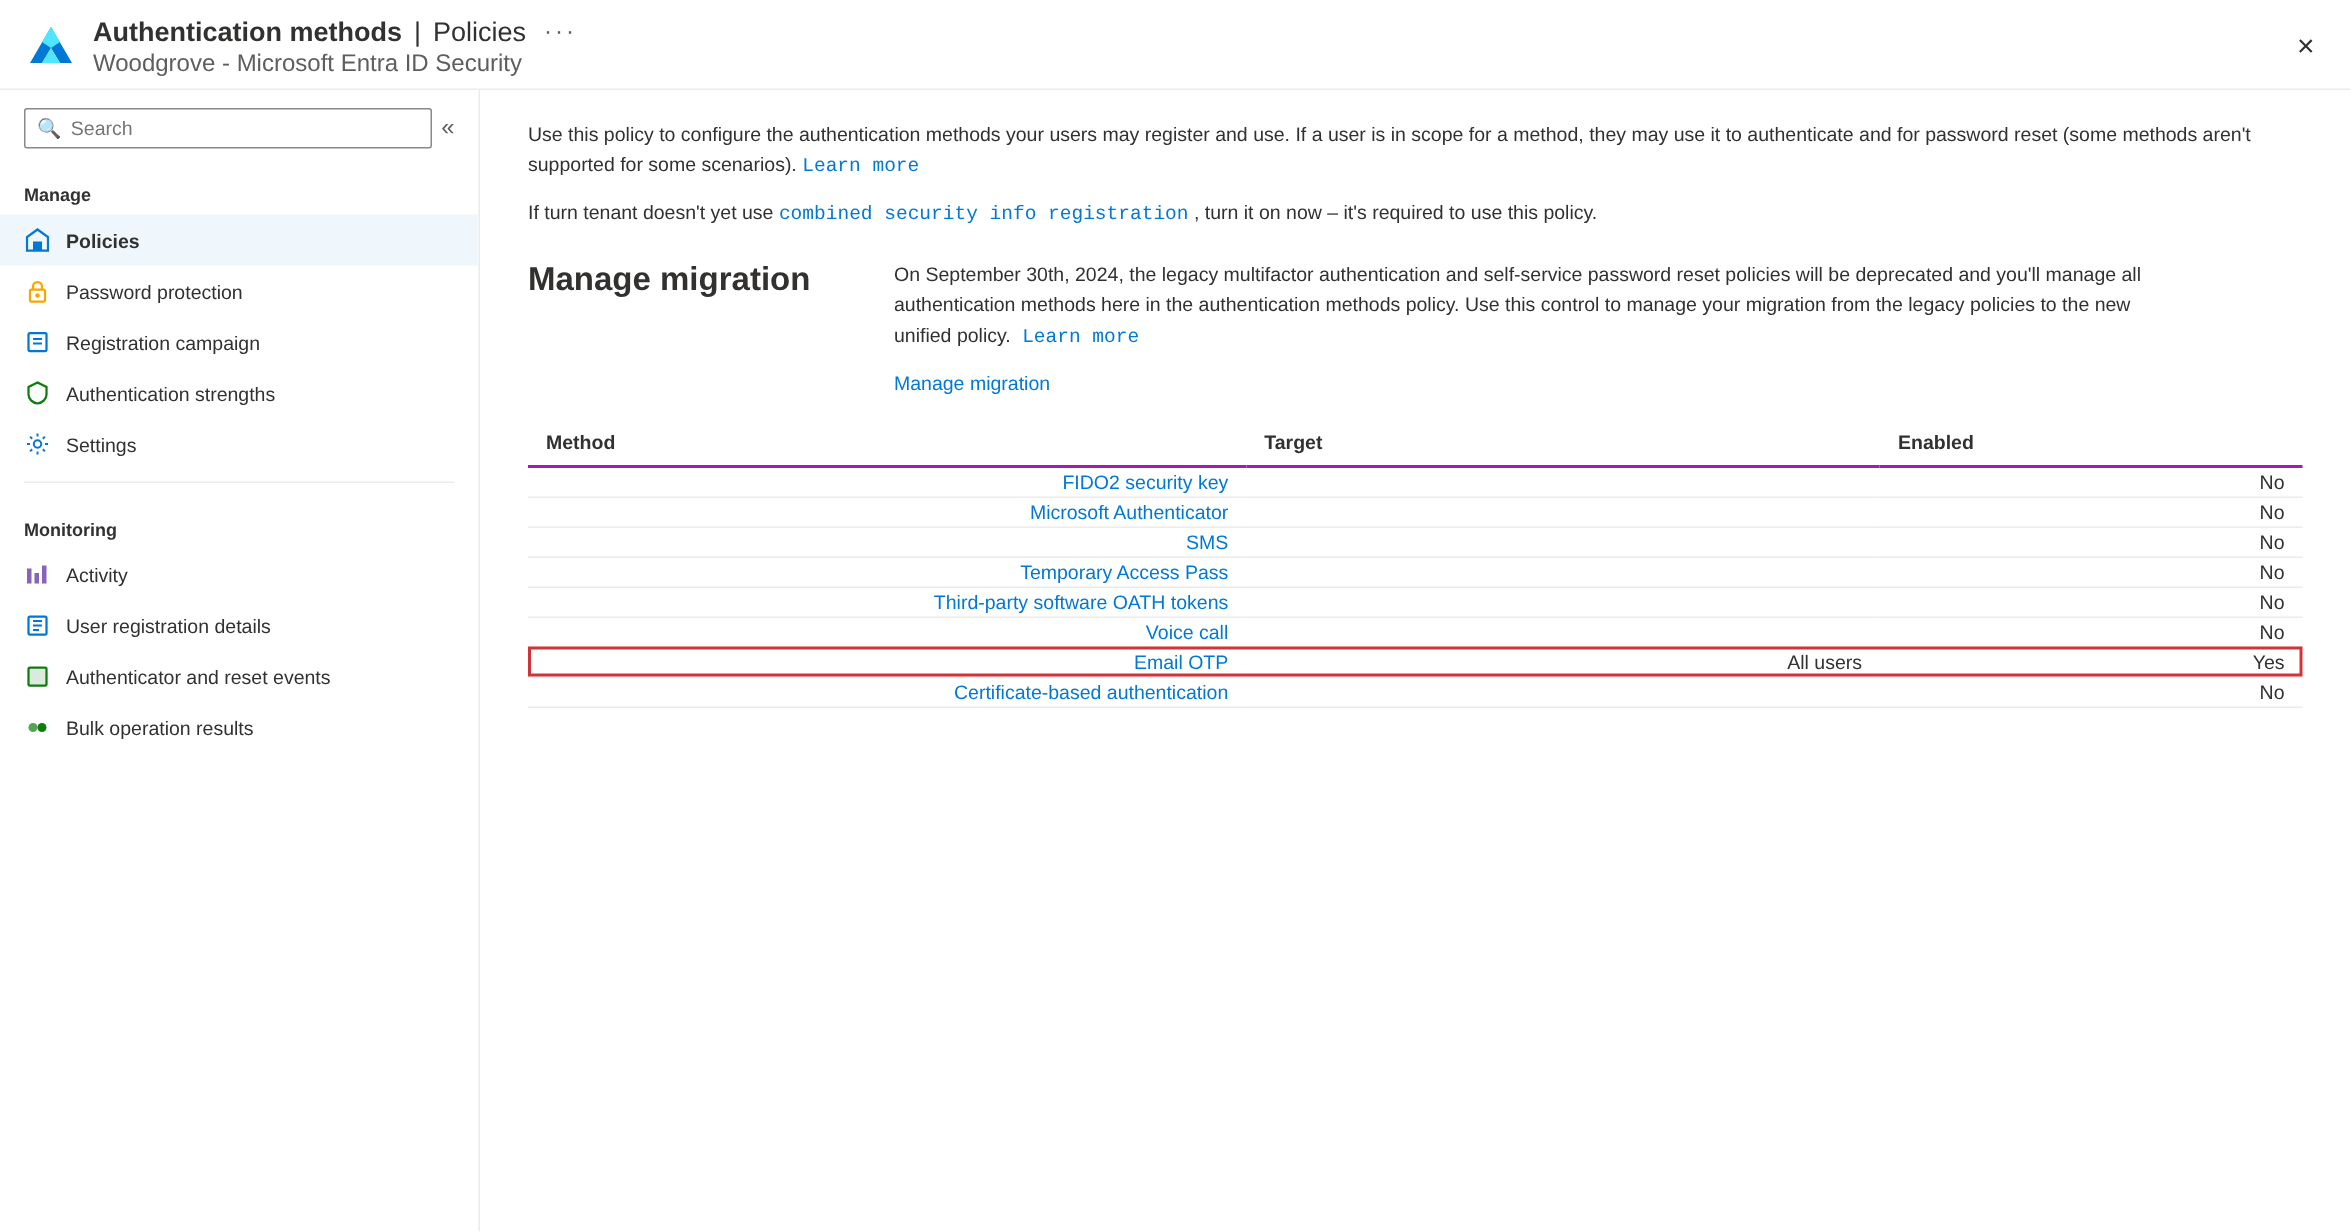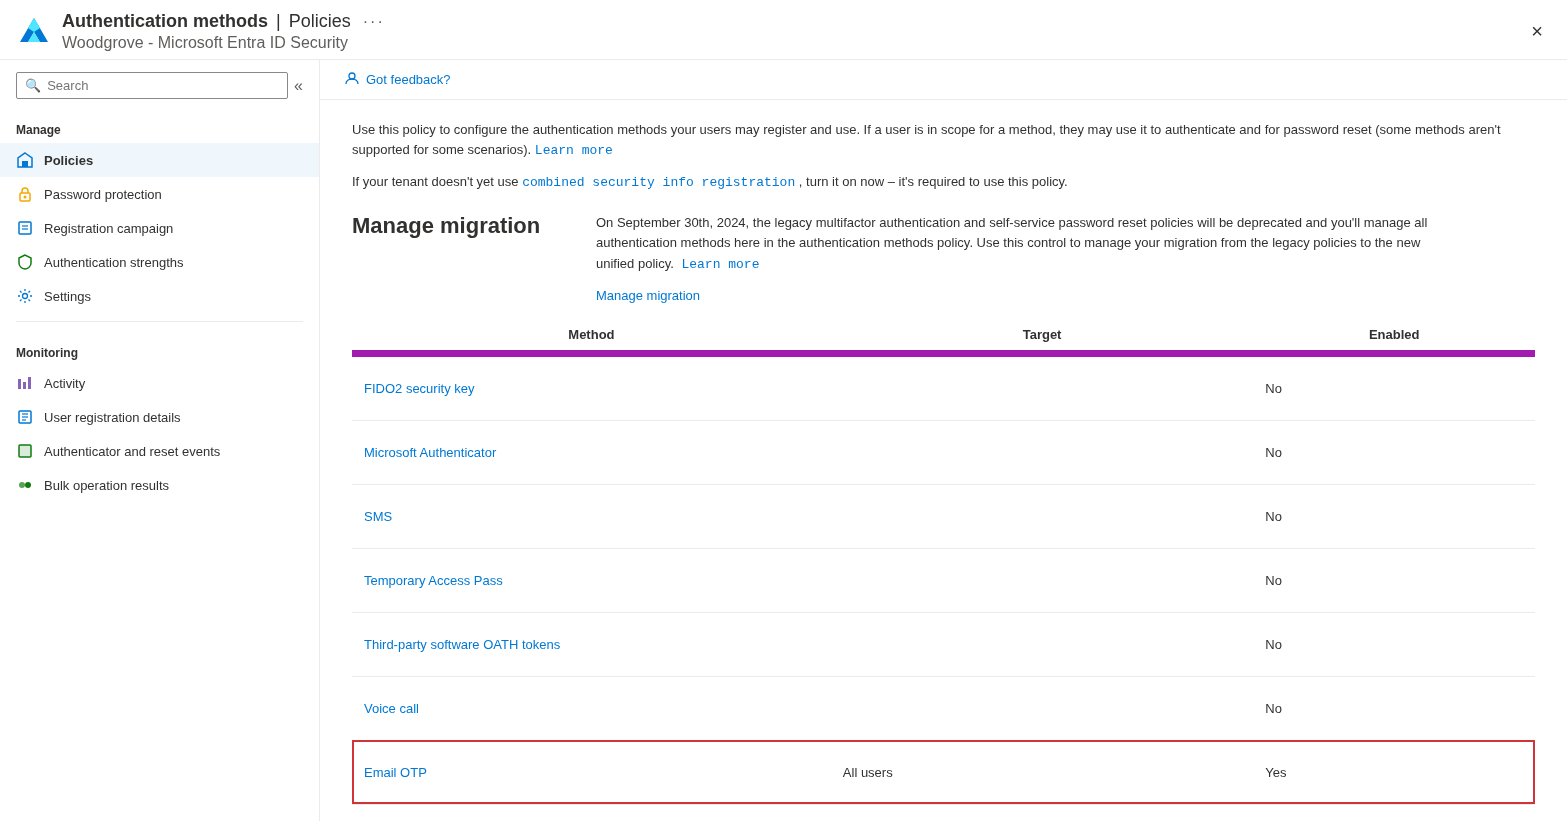--- a/index.html
+++ b/index.html
@@ -44,22 +44,22 @@
     .description-text a, .link { color: #0078d4; text-decoration: none; cursor: pointer; font-family: Liberation Mono, monospace; }
 
     
     .migration-section { display: flex; align-items: flex-start; gap: 24px; margin: 20px 0 16px 0; }
     .migration-title { font-size: 22px; font-weight: 600; color: #323130; min-width: 220px; }
     .migration-desc { font-size: 13px; color: #323130; line-height: 1.6; max-width: 860px; }
     .migration-link { color: #0078d4; text-decoration: none; display: block; margin-top: 12px; cursor: pointer; font-size: 13px; }
 
     
     .methods-table { width: 100%; border-collapse: collapse; margin-top: 8px; }
-    .methods-table th { font-size: 13px; font-weight: 600; color: #323130; text-align: center; padding: 8px 12px; border-bottom: 7px solid #a21caf; }
-    .methods-table td { font-size: 13px; color: #323130; padding: 24px 12px; border-bottom: 1px solid #edebe9; }
+    .methods-table th { font-size: 13px; font-weight: 600; color: #323130; text-align: left; padding: 8px 12px; border-bottom: 2px solid #a21caf; }
+    .methods-table td { font-size: 13px; color: #323130; padding: 2px 12px; border-bottom: 1px solid #edebe9; text-align: right; }
     .methods-table td.method-name a { color: #0078d4; text-decoration: none; cursor: pointer; }
     .col-method { width: 340px; }
     .col-target { width: 300px; }
     .col-enabled { width: 200px; }
   </style>
 </head>
 <body>
 
 <div class="header">
   <div class="header-left">
@@ -190,39 +190,30 @@
             <circle cx="5" cy="8" r="3" fill="#107c10" opacity="0.7"></circle>
             <circle cx="11" cy="8" r="3" fill="#107c10"></circle>
           </svg>
       </span>
       <span>Bulk operation results</span>
     </div>
   </div>
 
   <div class="content">
 
-    <div class="feedback-bar">
-      <span style="color:#0078d4;font-size:14px;">
-        <svg width="16" height="16" viewBox="0 0 16 16" fill="none">
-            <circle cx="8" cy="6" r="3" stroke="#0078d4" stroke-width="1.3" fill="none"></circle>
-            <path d="M2 14c0-3 2.7-5 6-5s6 2 6 5" stroke="#0078d4" stroke-width="1.3" fill="none"></path>
-          </svg>
-      </span>
-      <a class="feedback-link" href="#">Got feedback?</a>
-    </div>
 
     <div class="main-content">
 
       <p class="description-text">
         <span>Use this policy to configure the authentication methods your users may register and use. If a user is in scope for a method, they may use it to authenticate and for password reset (some methods aren't supported for some scenarios).</span>
         <a class="link" href="#">Learn more</a>
       </p>
 
       <p class="description-text">
-        <span>If your tenant doesn't yet use</span>
+        <span>If turn tenant doesn't yet use</span>
         <a class="link" href="#">combined security info registration</a>
         <span>, turn it on now – it's required to use this policy.</span>
       </p>
 
       <div class="migration-section">
         <div class="migration-title">Manage migration</div>
         <div>
           <p class="migration-desc">
             <span>On September 30th, 2024, the legacy multifactor authentication and self-service password reset policies will be deprecated and you'll manage all authentication methods here in the authentication methods policy. Use this control to manage your migration from the legacy policies to the new unified policy.</span>
             <a class="link" href="#" style="margin-left:4px;">Learn more</a>

